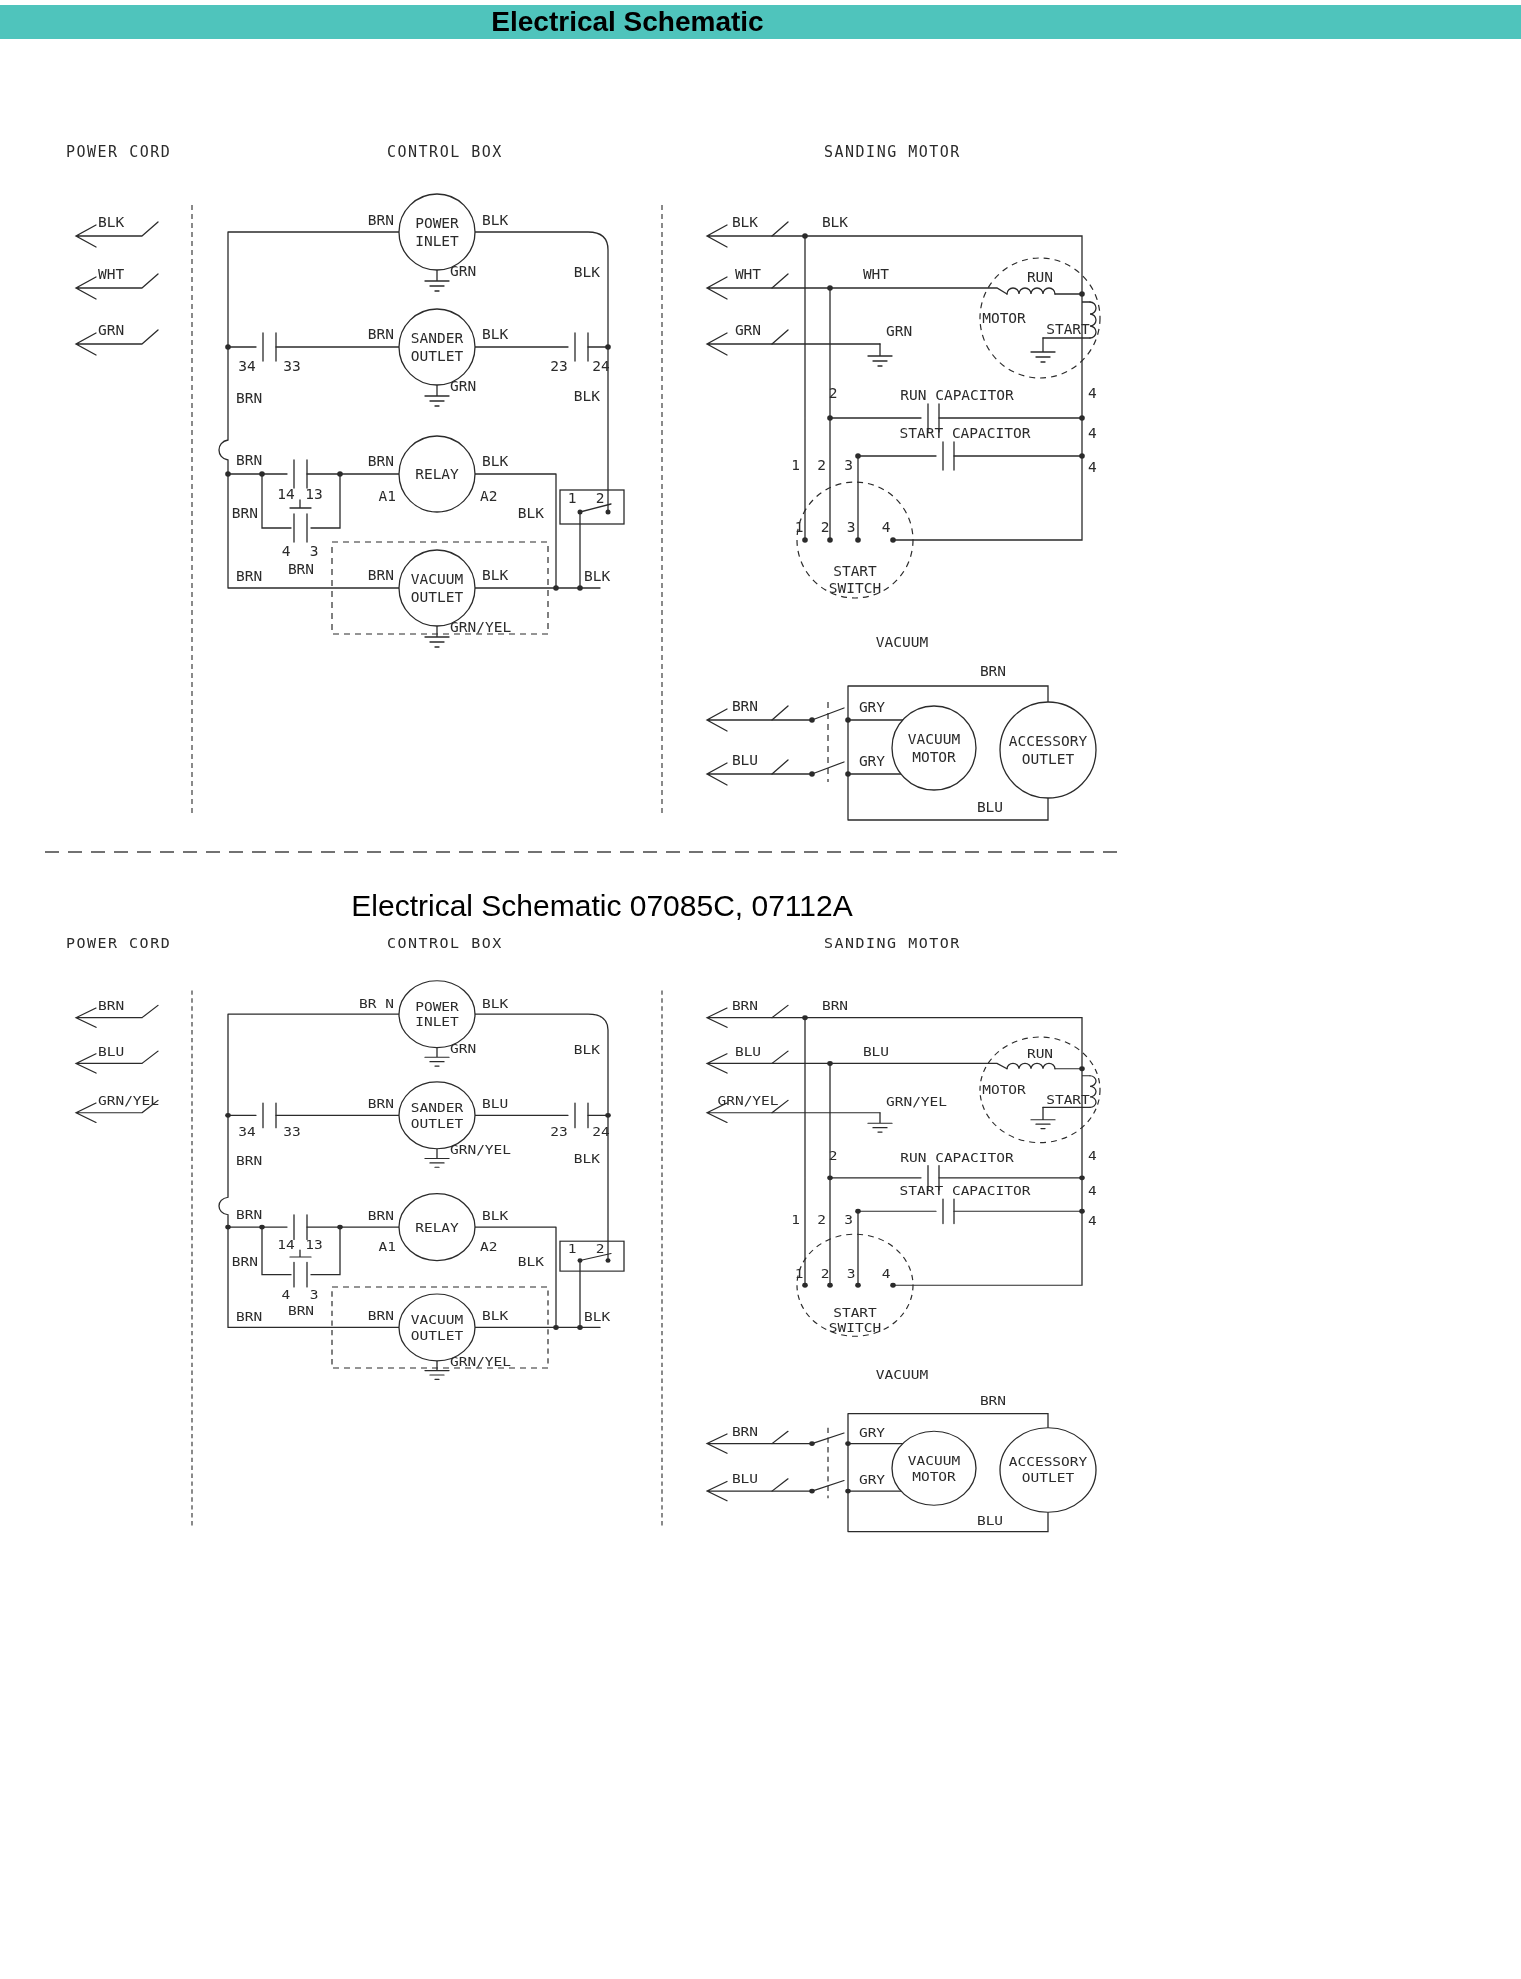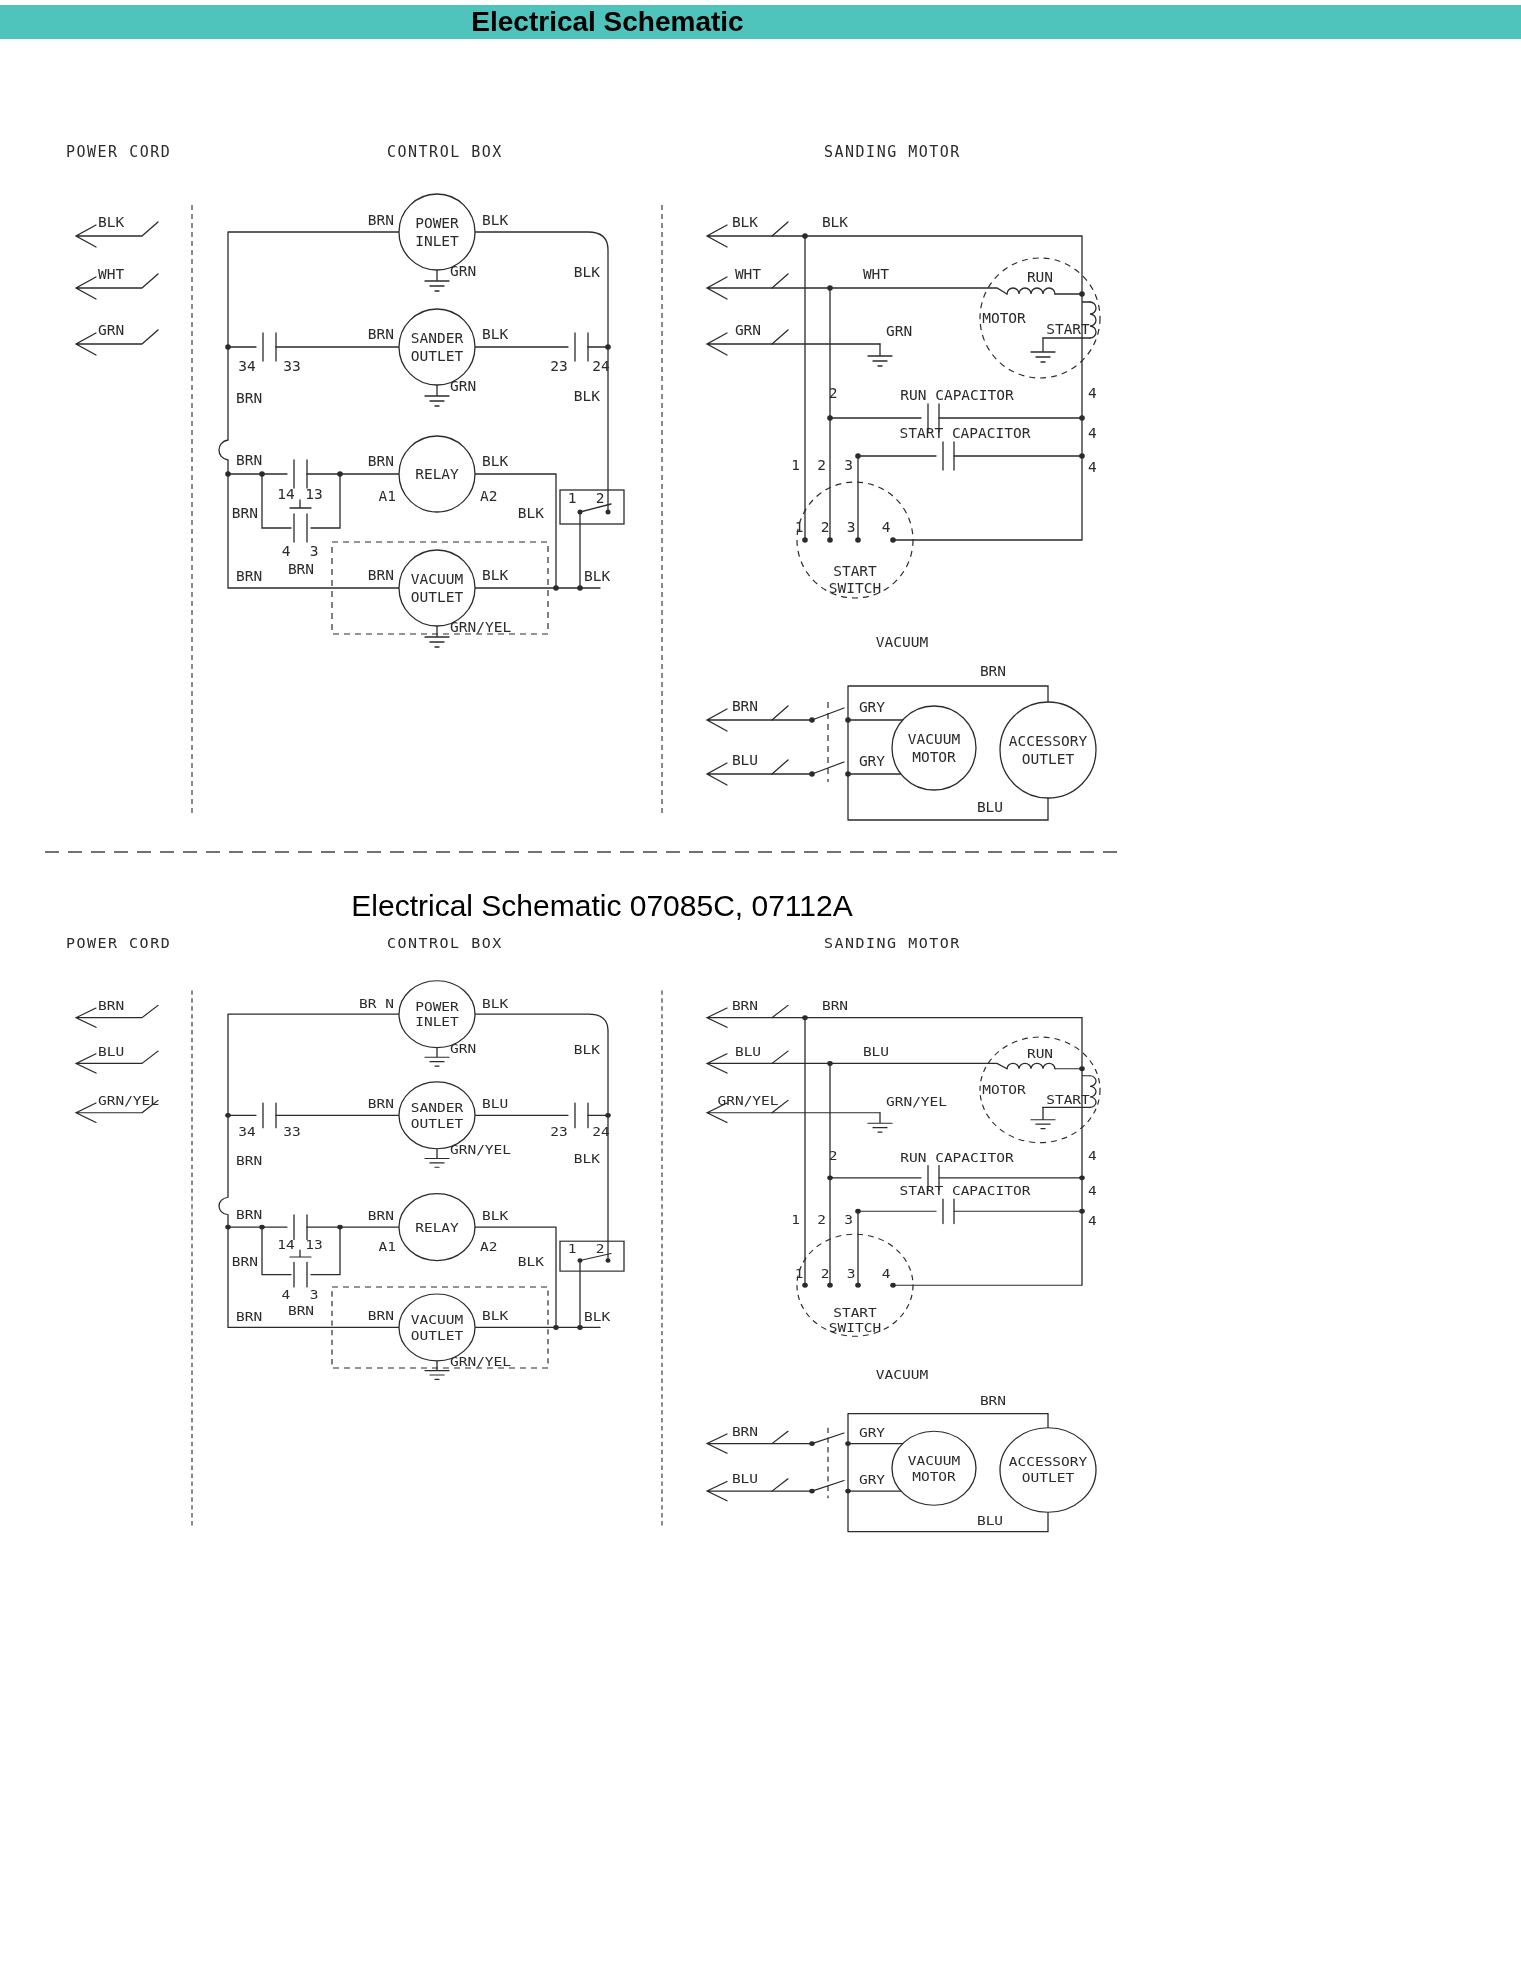--- a/index.html
+++ b/index.html
@@ -1,20 +1,20 @@
 <!DOCTYPE html>
 <html><head>
 <meta charset="utf-8">
 <style>
   html,body { margin:0; padding:0; background:#fff; }
   .page { position:relative; width:1521px; height:1979px; background:#fff; overflow:hidden;
           font-family:"Liberation Sans", sans-serif; }
   .titlebar { position:absolute; top:5px; left:0; width:100%; height:34px; background:#4fc4bc; }
   .titlebar span { display:block; width:1215px; text-align:center; font-weight:bold; font-size:28px;
-                   line-height:34px; color:#000; font-family:"Liberation Sans", sans-serif; }
+                   line-height:34px; color:#000; font-family:"Liberation Sans", sans-serif;margin-left:20px; }
   svg.diagram { position:absolute; top:0; left:0; }
   .t   { font-family:"DejaVu Sans Mono", monospace; font-size:14.5px; fill:#2b2b2b; }
   .h   { letter-spacing:1.5px; font-size:15px; }
   .mid { text-anchor:middle; }
   .end { text-anchor:end; }
   .w   { stroke:#2b2b2b; stroke-width:1.3; fill:none; stroke-linecap:round; }
   .sep { stroke:#2b2b2b; stroke-width:1.1; fill:none; stroke-dasharray:5,4; }
   .div { stroke:#444;    stroke-width:1.4; fill:none; stroke-dasharray:14,9; }
   .cir { fill:#fff; stroke:#2b2b2b; stroke-width:1.3; }
   .cd  { fill:none; stroke:#2b2b2b; stroke-width:1.2; stroke-dasharray:6,5; }

